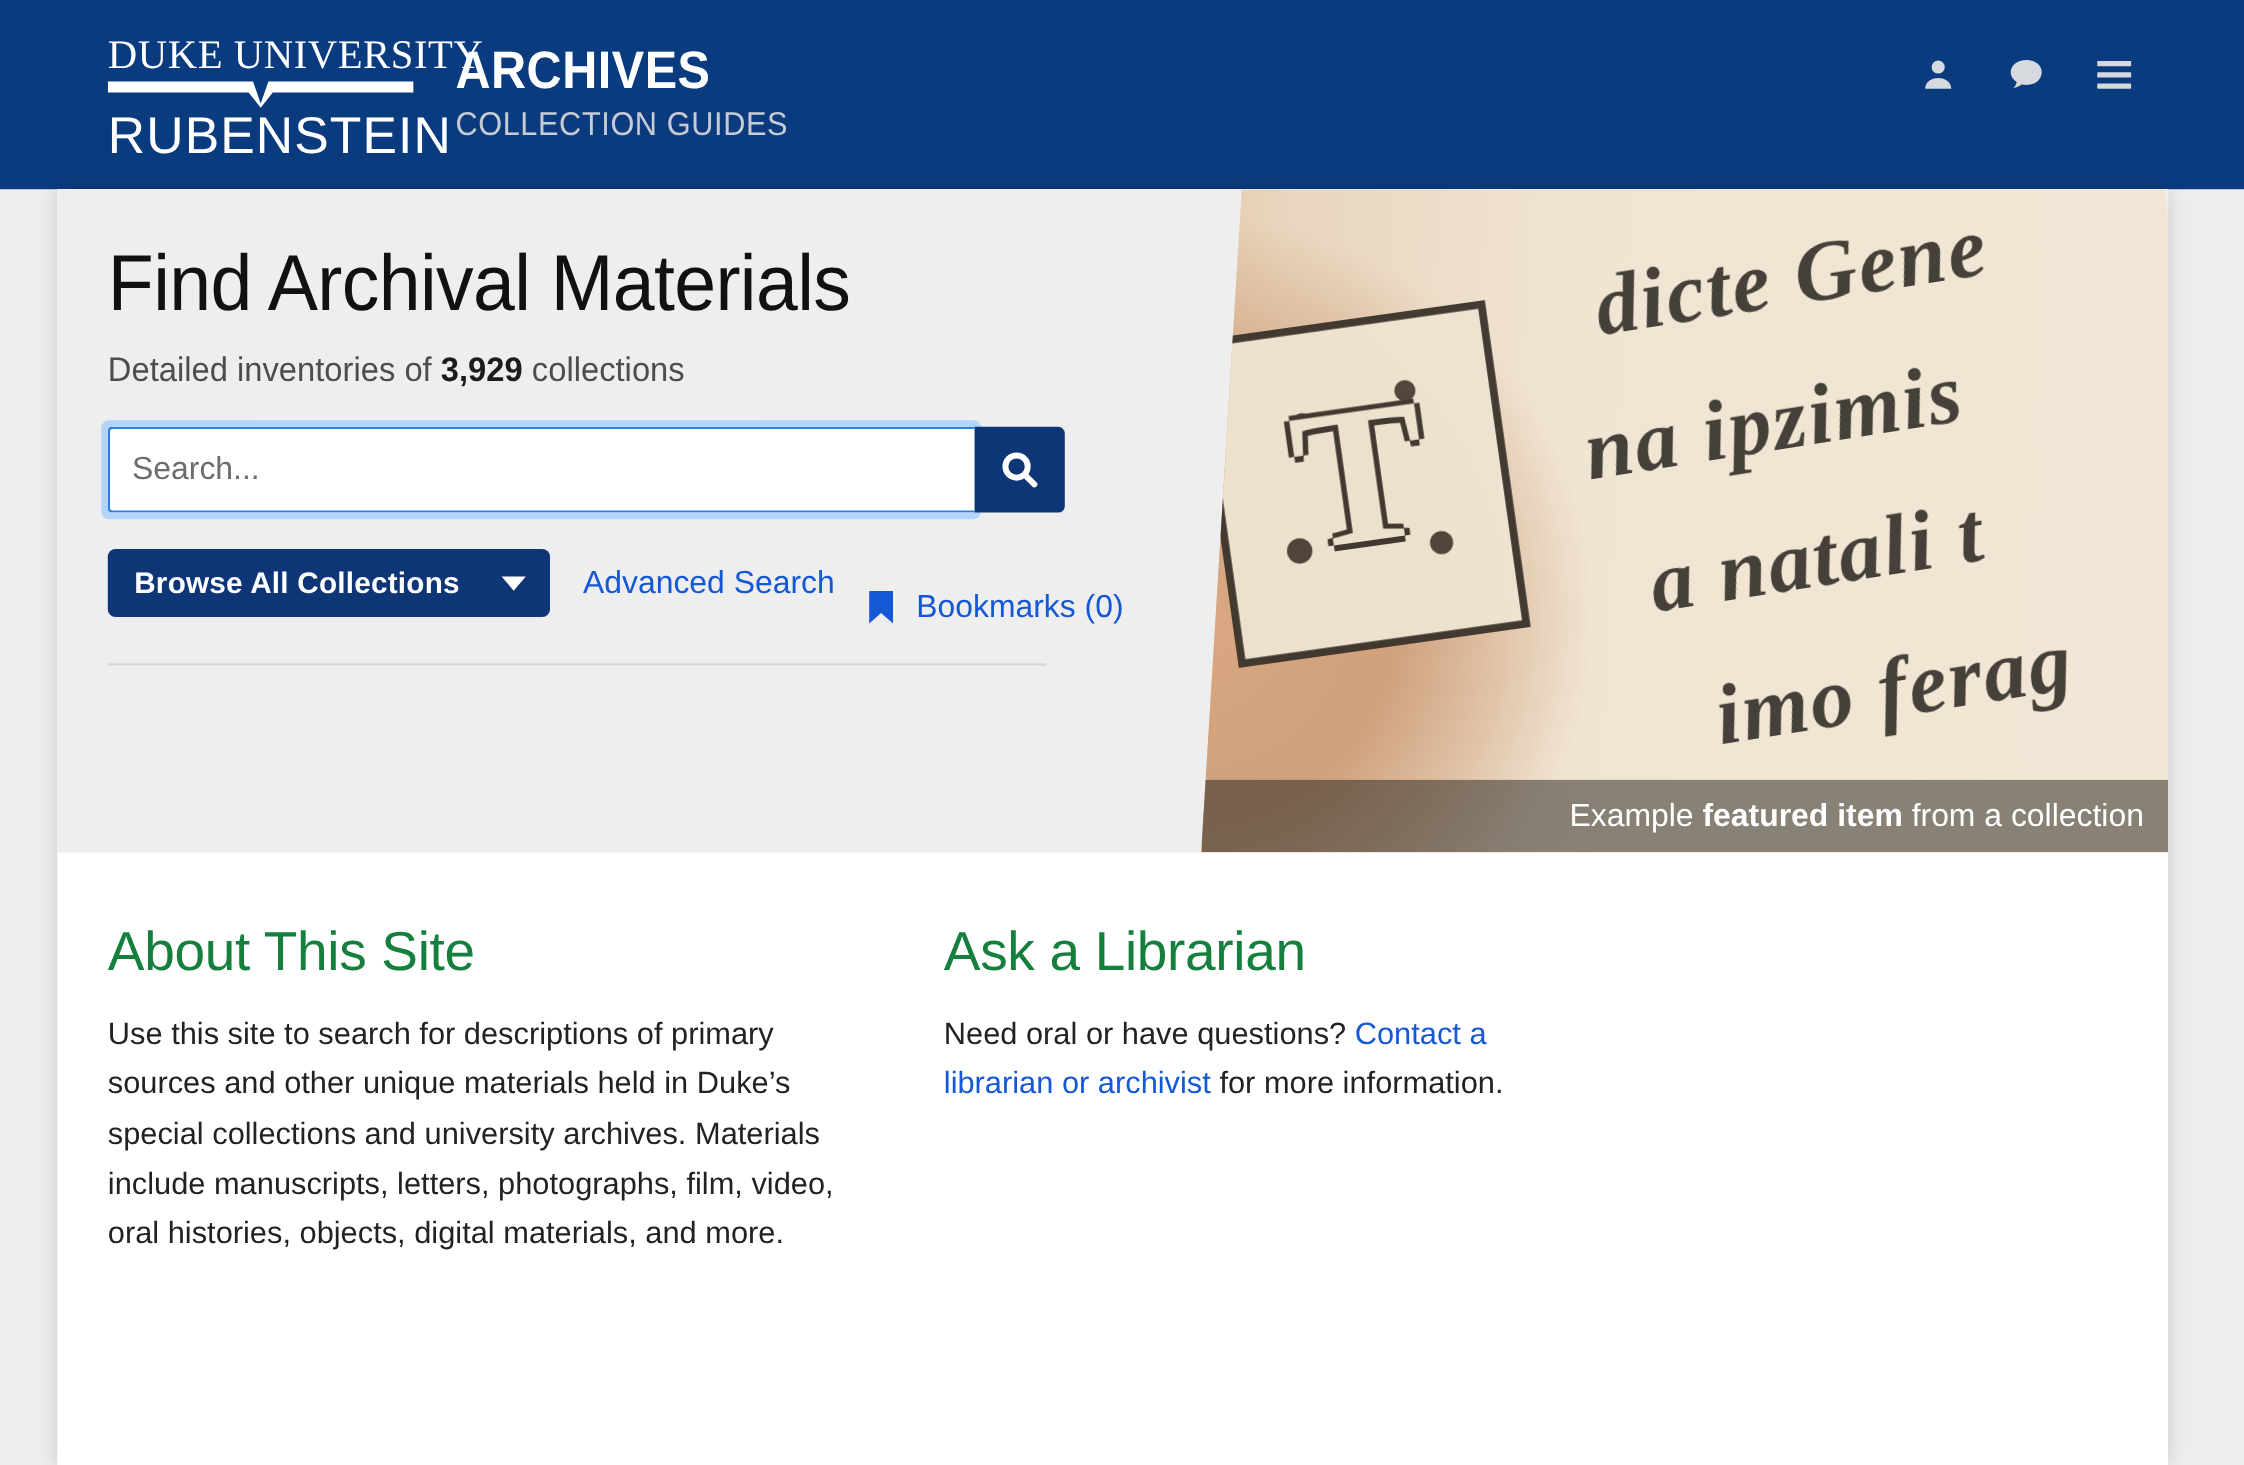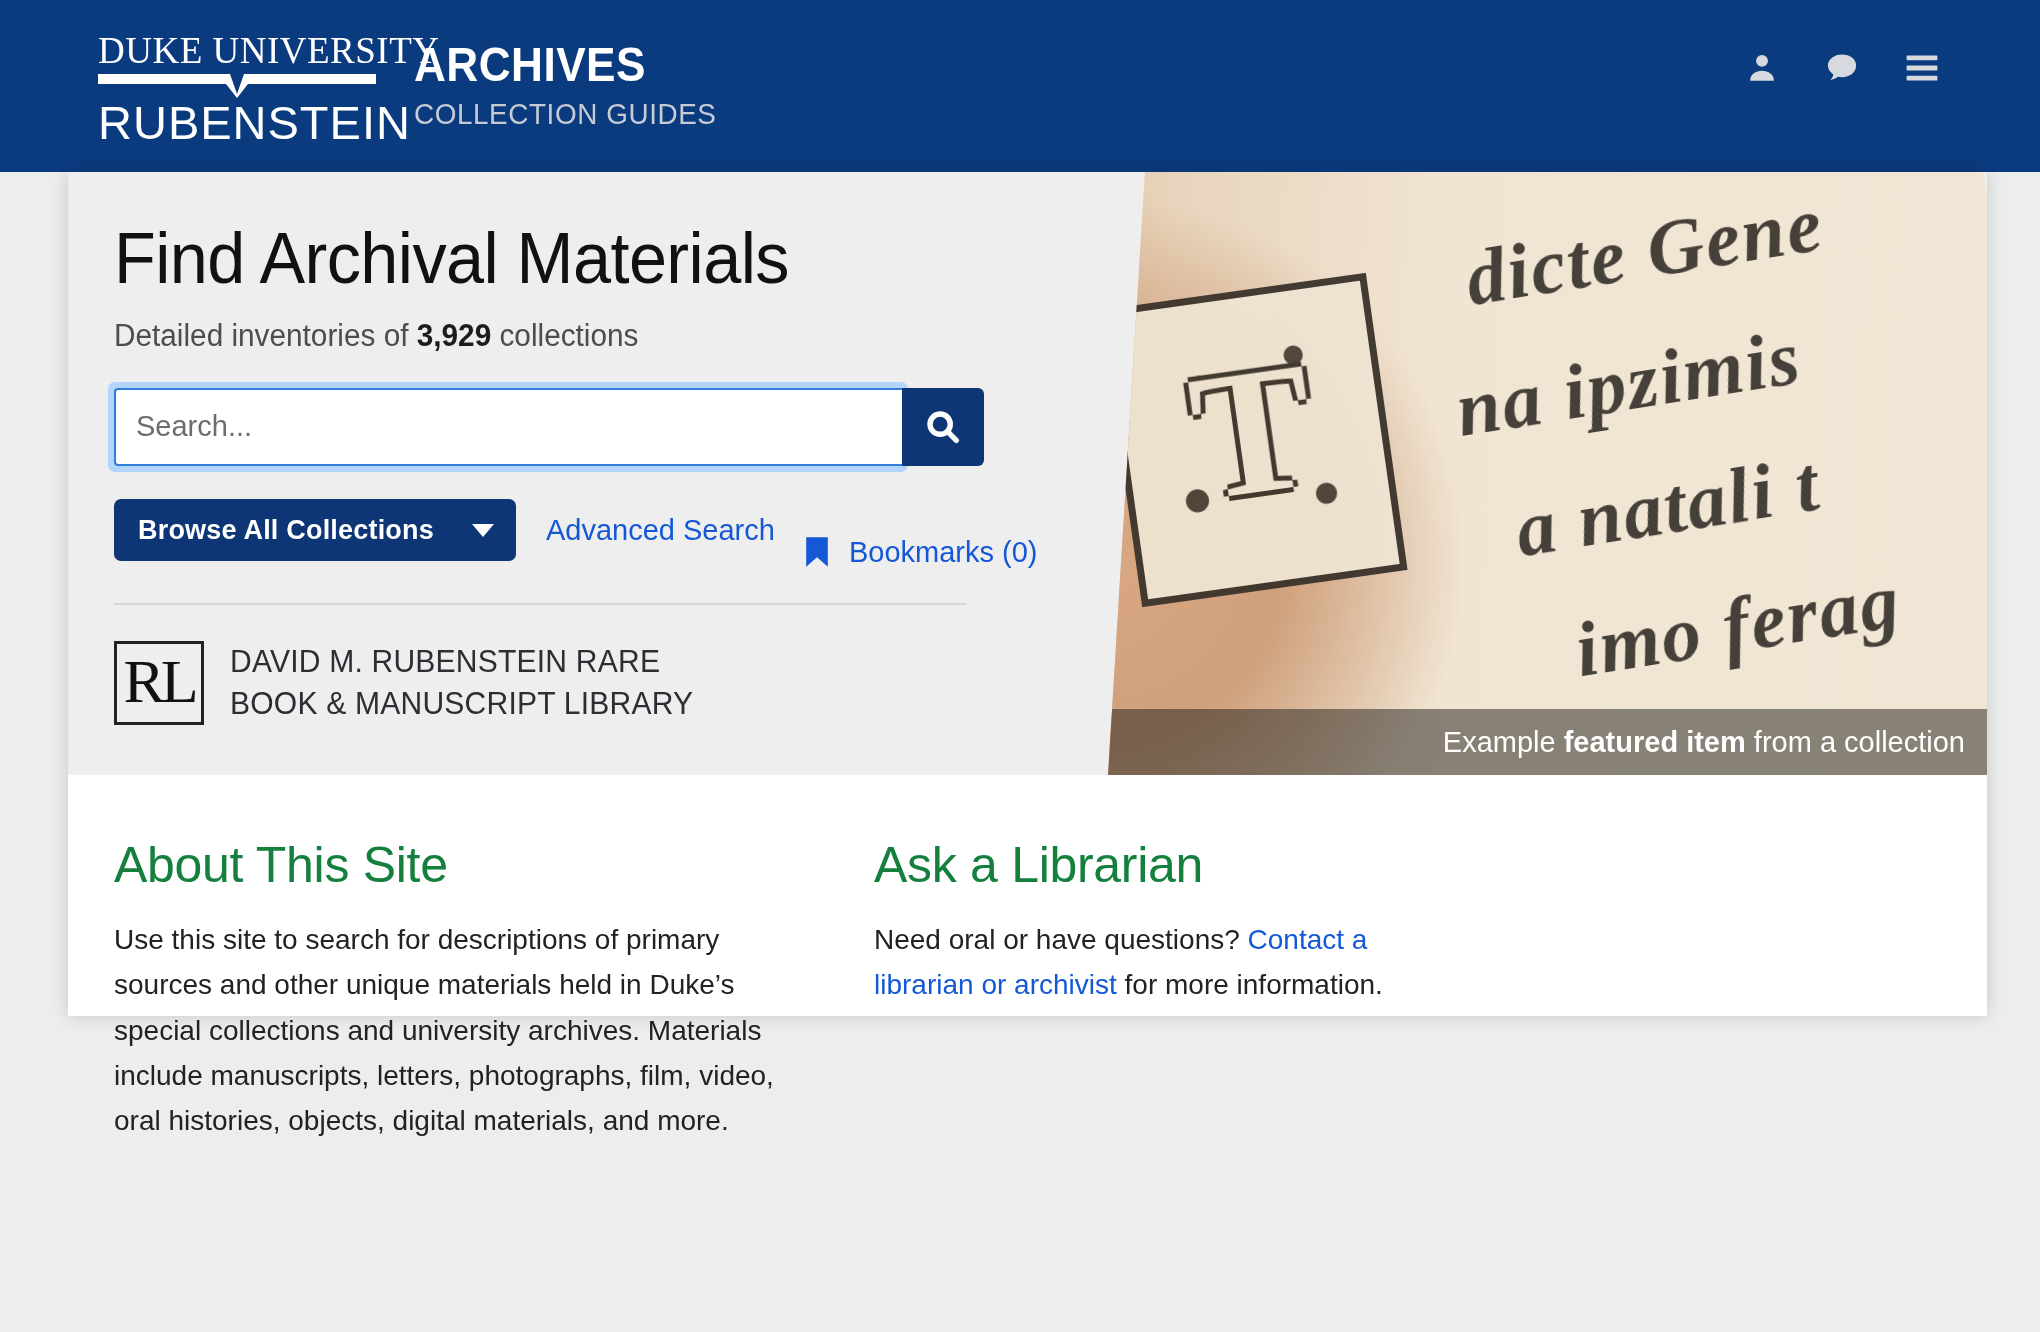--- a/index.html
+++ b/index.html
@@ -98,23 +98,23 @@
     justify-content: center;
     width: 36px; height: 36px;
     cursor: pointer;
   }
   .header-icons svg { fill: #d6d9de; }
 
   
   .page-shell {
     position: absolute;
     top: 172px;
-    left: 68px;
+    left: 52px;
     width: 1919px;
-    height: 844px;
+    height: 1160px;
     background: #ffffff;
     box-shadow: 0 0 16px rgba(0,0,0,0.16);
   }
 
   
   .hero {
     position: relative;
     width: 1919px;
     height: 603px;
     background: #eeeeee;
@@ -488,29 +488,20 @@
         <a class="bookmarks-link">
           <svg class="bookmark-ico" width="24" height="32" viewBox="0 0 12 16">
             <path d="M0.6 0.6 H11.4 V15.4 L6 10.6 L0.6 15.4 Z" fill="#1458d6"></path>
           </svg>
           <span>Bookmarks (0)</span>
         </a>
       </div>
 
       <div class="hero-divider"></div>
 
-      <div class="rl-block">
-        <div class="rl-mark">
-          <span>RL</span>
-        </div>
-        <div class="rl-name">
-          <div>DAVID M. RUBENSTEIN RARE</div>
-          <div>BOOK &amp; MANUSCRIPT LIBRARY</div>
-        </div>
-      </div>
     </div>
 
     <div class="hero-img">
       <div class="hero-img-inner"></div>
 
       <div class="initial-box">
         <div class="initial-letter">T</div>
       </div>
 
       <div class="ms-text">

